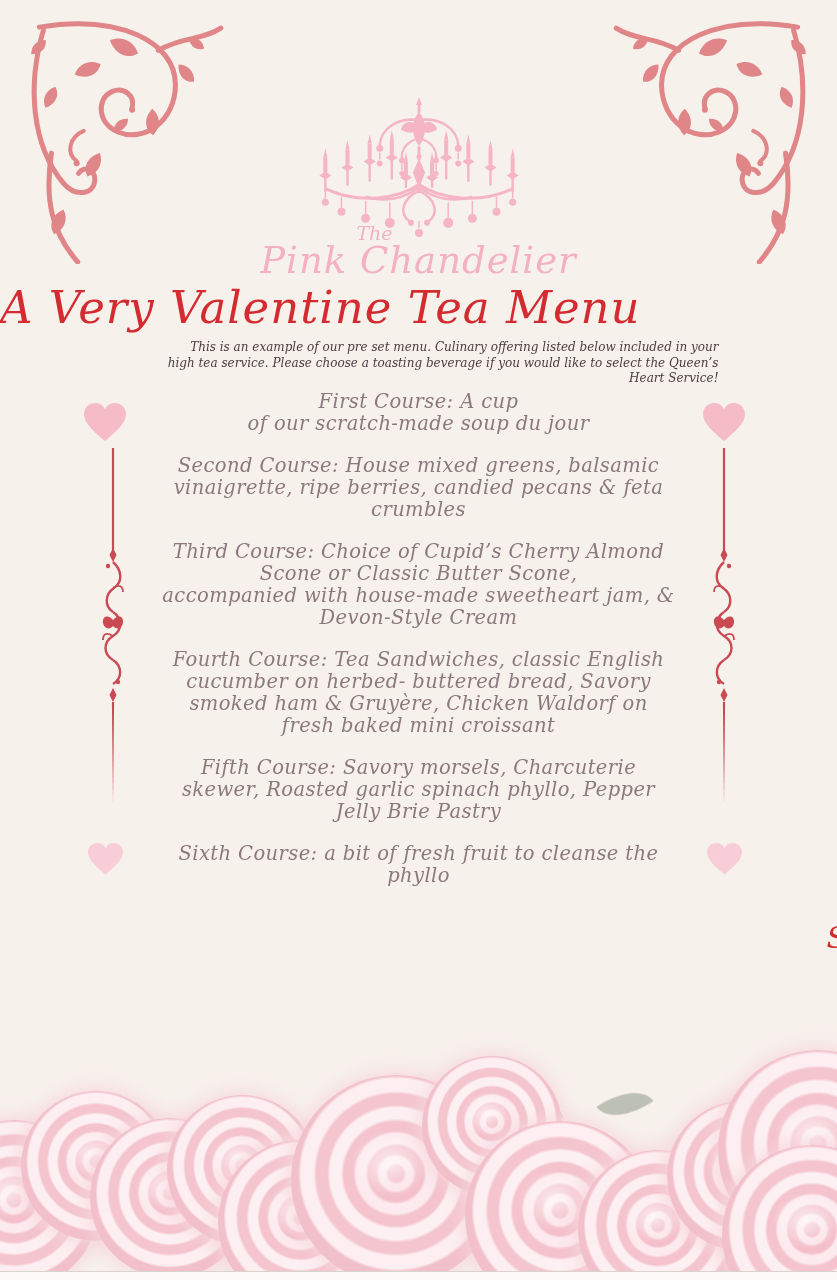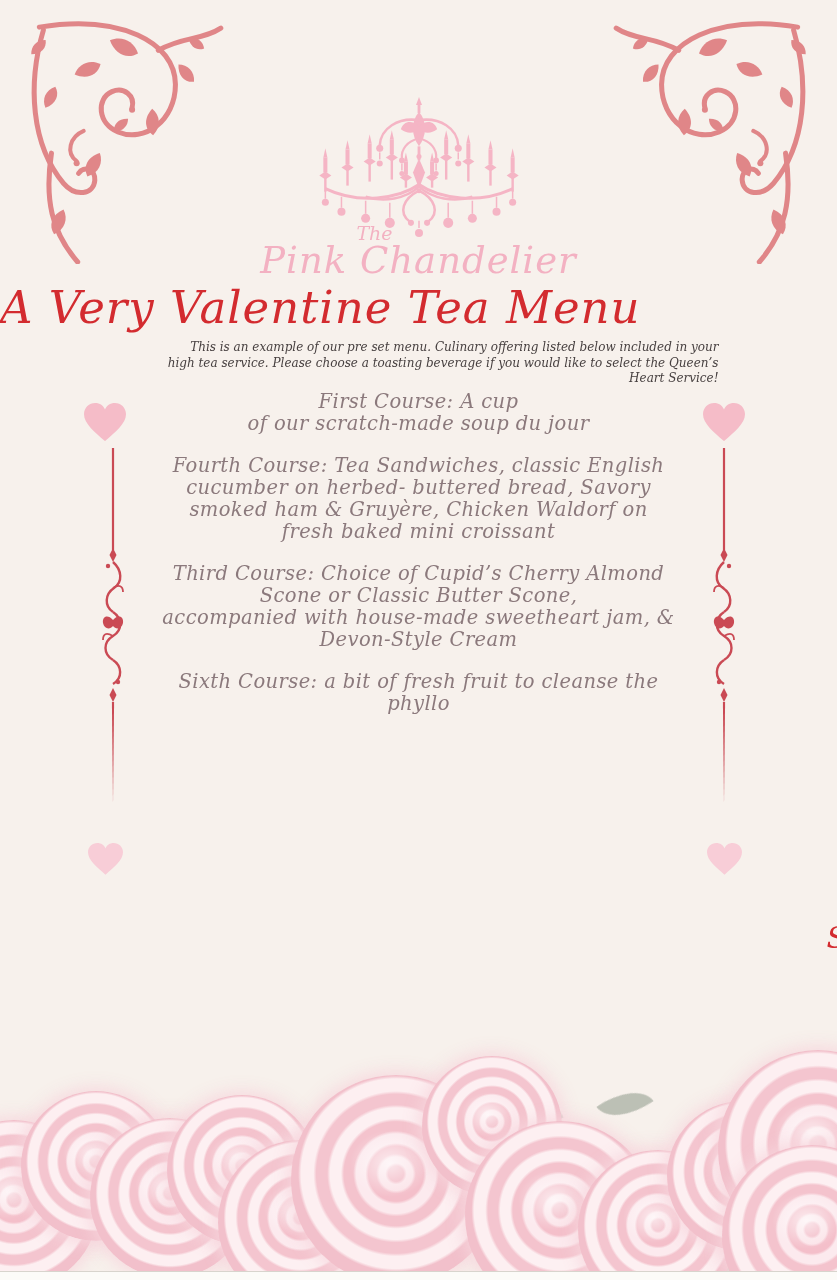--- a/index.html
+++ b/index.html
@@ -246,28 +246,34 @@
   <div class="logo-name">Pink Chandelier</div>
 
   <div class="title">A Very Valentine Tea Menu</div>
   <div class="subtitle">This is an example of our pre set menu. Culinary offering listed below included in your
 high tea service. Please choose a toasting beverage if you would like to select the Queen’s
 Heart Service!</div>
 
   <div class="courses">
     <div class="course">First Course: A cup
 of our scratch-made soup du jour</div>
+    <div class="course">Second Course: House mixed greens, balsamic
+vinaigrette, ripe berries, candied pecans &amp; feta
+crumbles</div>
+    <div class="course">Third Course: Choice of Cupid’s Cherry Almond
+Scone or Classic Butter  Scone,
+accompanied with house-made sweetheart jam, &amp;
+Devon-Style Cream</div>
     <div class="course">Fourth Course: Tea Sandwiches, classic English
 cucumber on herbed- buttered bread, Savory
 smoked ham &amp; Gruyère, Chicken Waldorf on
 fresh baked mini croissant</div>
-    <div class="course">Third Course: Choice of Cupid’s Cherry Almond
-Scone or Classic Butter  Scone,
-accompanied with house-made sweetheart jam, &amp;
-Devon-Style Cream</div>
+    <div class="course">Fifth Course: Savory morsels, Charcuterie
+skewer, Roasted garlic spinach phyllo, Pepper
+Jelly Brie Pastry</div>
     <div class="course">Sixth Course: a bit of fresh fruit to cleanse the
 phyllo</div>
   </div>
 
   <div class="heart top tl">
       <svg viewBox="0 0 32 29">
         <path fill="currentColor" d="M16 29 C8 22 0 15.5 0 8.5 C0 3.5 4 0 8.5 0 C12 0 15 2 16 5 C17 2 20 0 23.5 0 C28 0 32 3.5 32 8.5 C32 15.5 24 22 16 29 Z"></path>
       </svg>
     </div>
   <div class="heart top tr">

